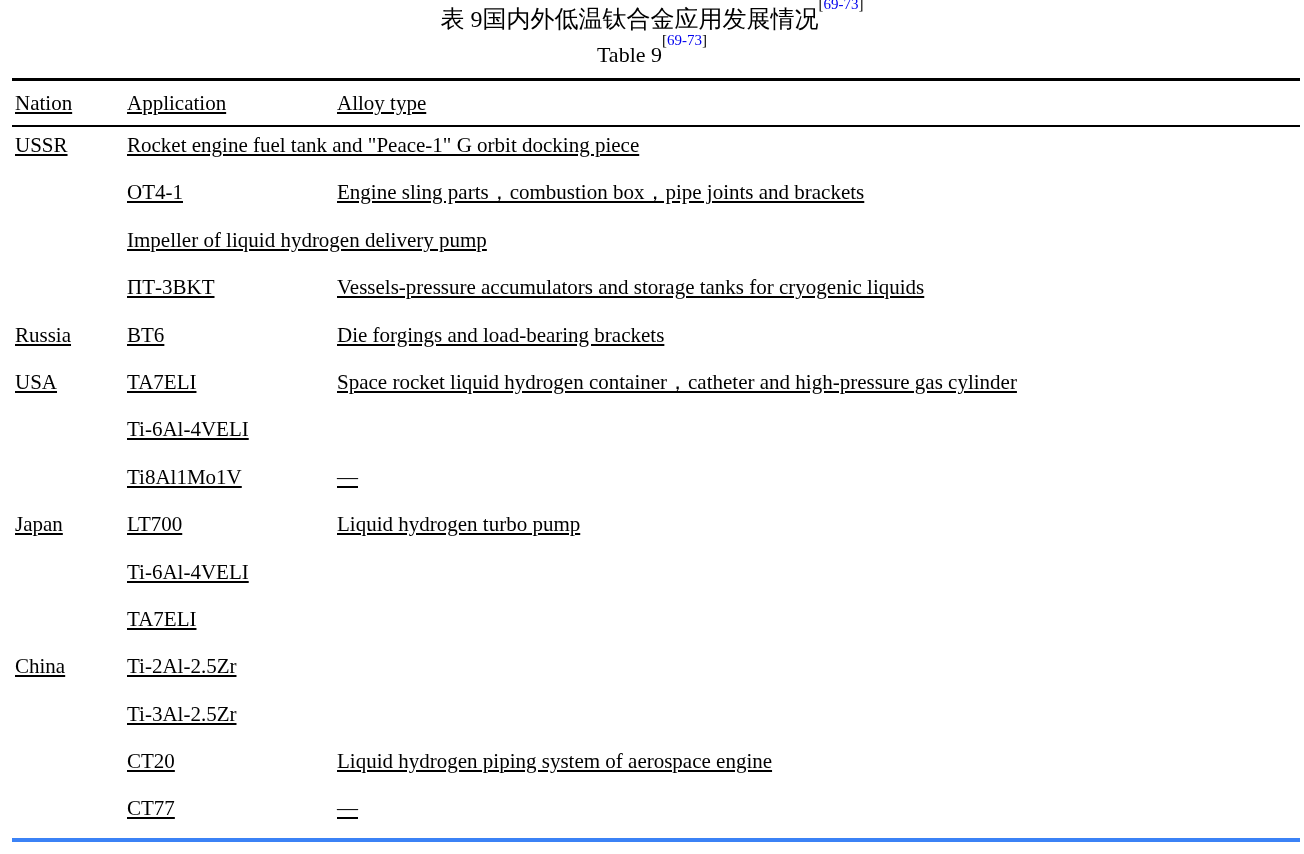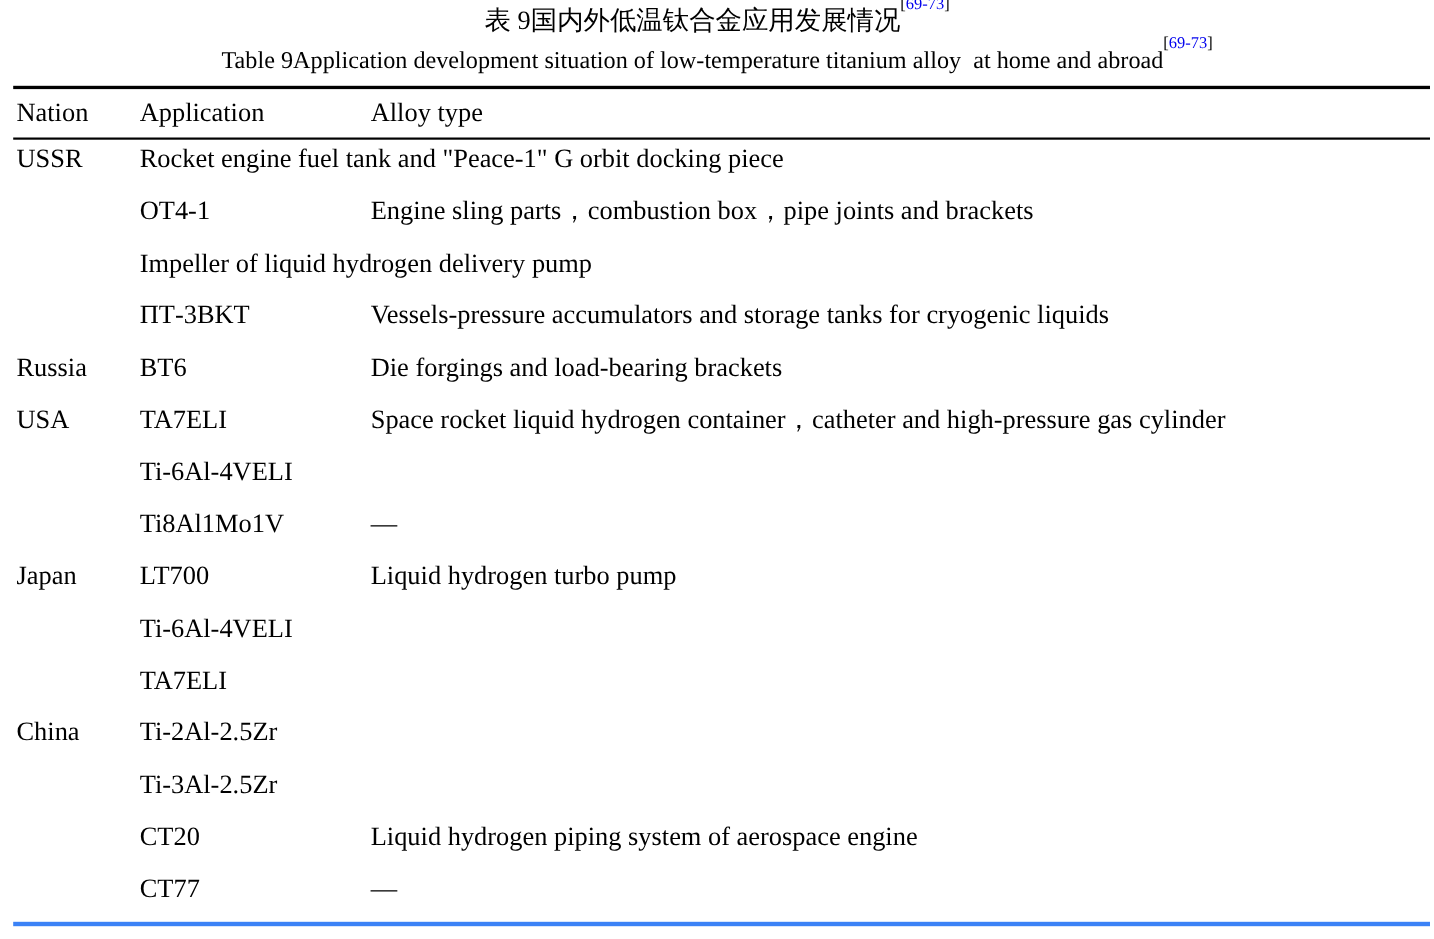--- a/index.html
+++ b/index.html
@@ -71,40 +71,40 @@
   .tr {
     display: grid;
     grid-template-columns: 112px 210px 1fr;
     height: 47.4px;
     box-sizing: border-box;
     padding-left: 3px;
     padding-top: 6px;
     align-items: start;
   }
   .td, .th {
-    font-size: 24px;
+    font-size: 21px;
     line-height: 24px;
     white-space: nowrap;
     overflow: visible;
+    text-decoration: underline;
   }
 </style>
 </head>
 <body>
 
 <div class="page">
 
   <div class="title-line title-zh">
     <span class="title-label">表 9</span>
     <span>国内外低温钛合金应用发展情况</span>
     <sup class="cite-sup"><span class="cite-bracket">[</span><span class="cite-num">69-73</span><span class="cite-bracket">]</span></sup>
   </div>
 
   <div class="title-line title-en">
     <span class="title-label">Table 9</span>
-    <span>Application development situation of low-temperature titanium alloy  at home and abroad</span>
     <sup class="cite-sup"><span class="cite-bracket">[</span><span class="cite-num">69-73</span><span class="cite-bracket">]</span></sup>
   </div>
 
   <div class="paper-table">
     <div class="thead">
       <div class="th">Nation</div>
       <div class="th">Application</div>
       <div class="th">Alloy type</div>
     </div>
     <div class="tbody">

